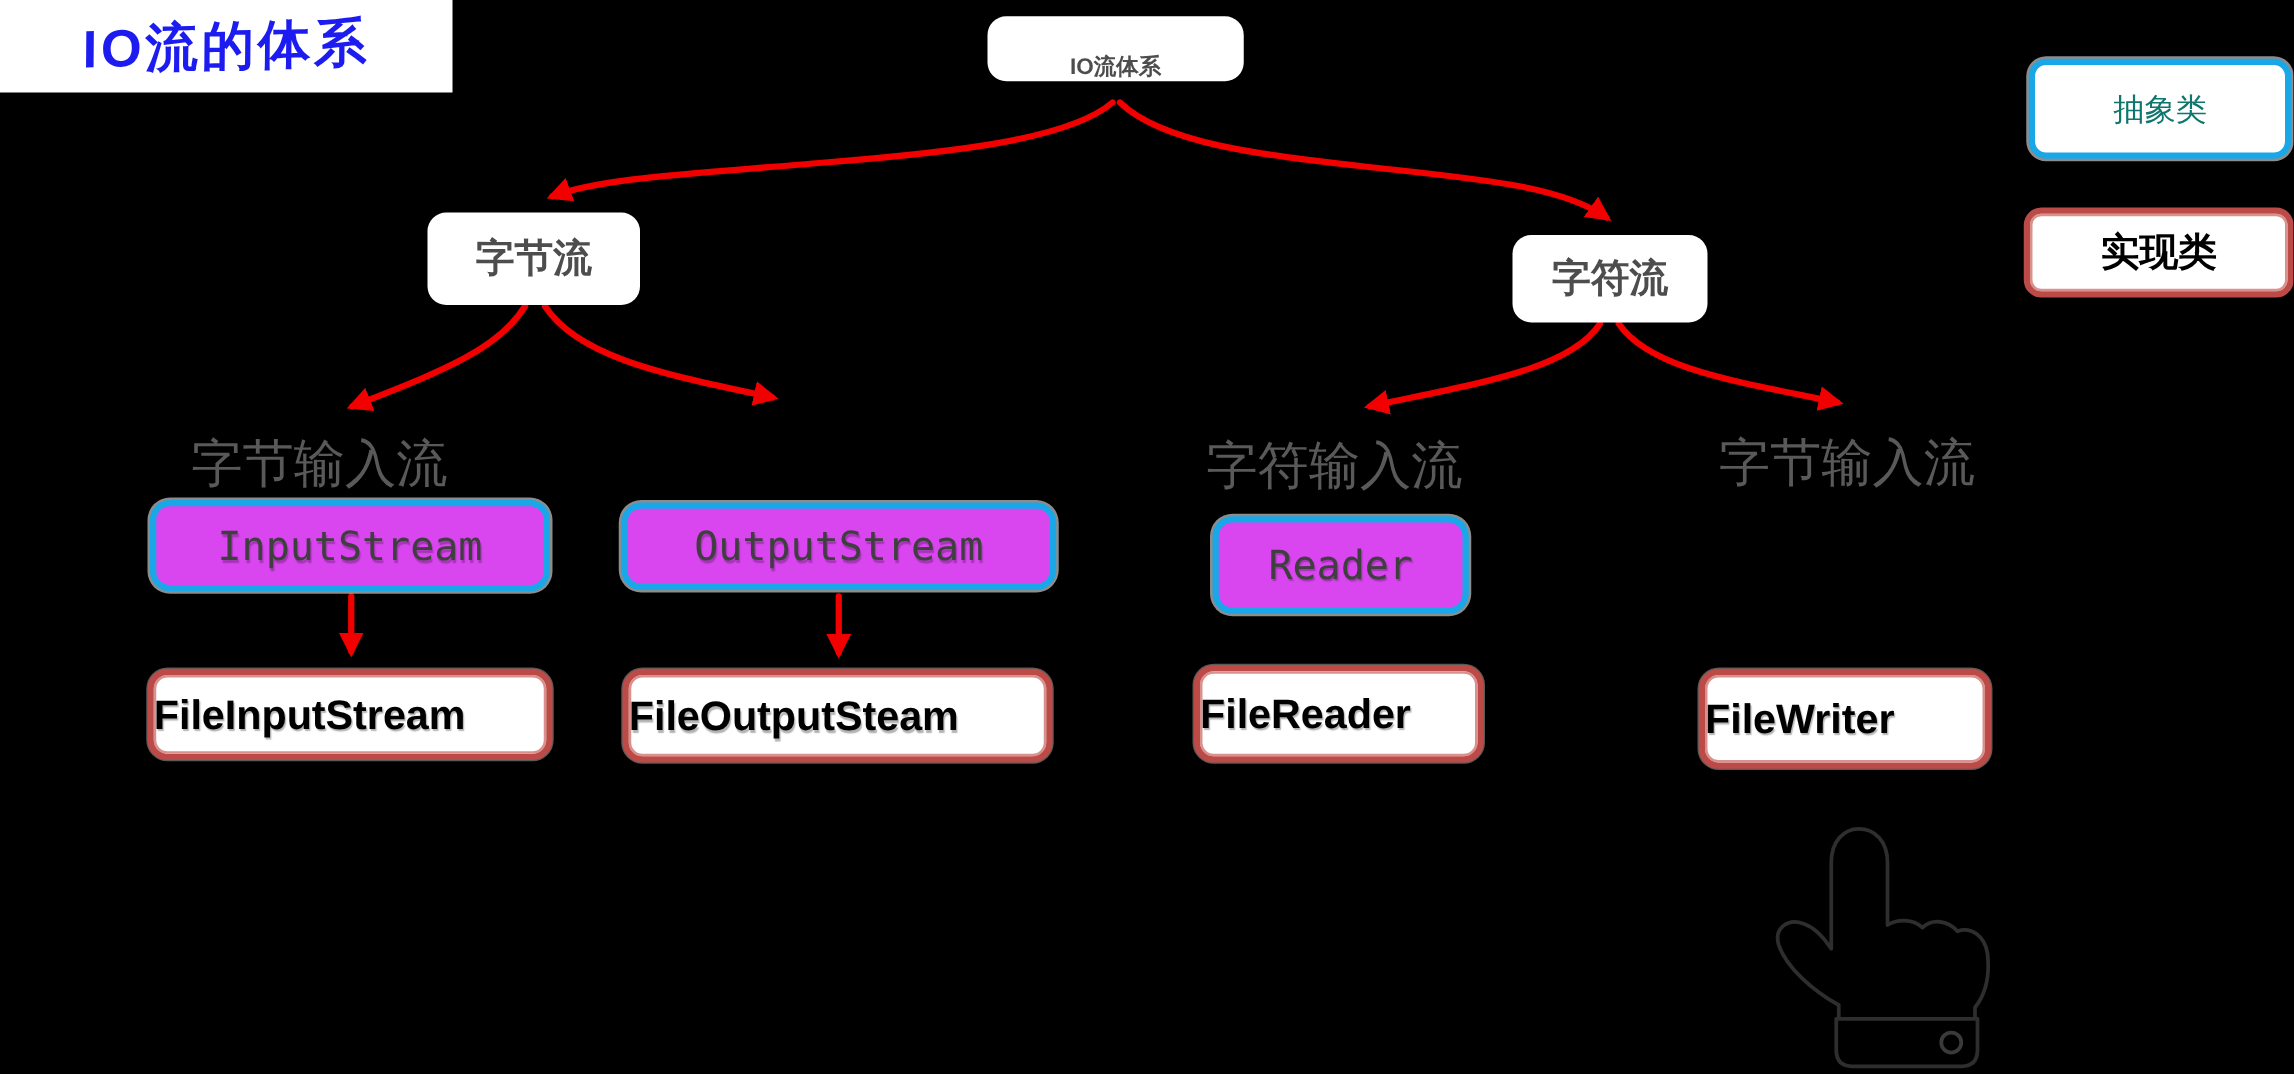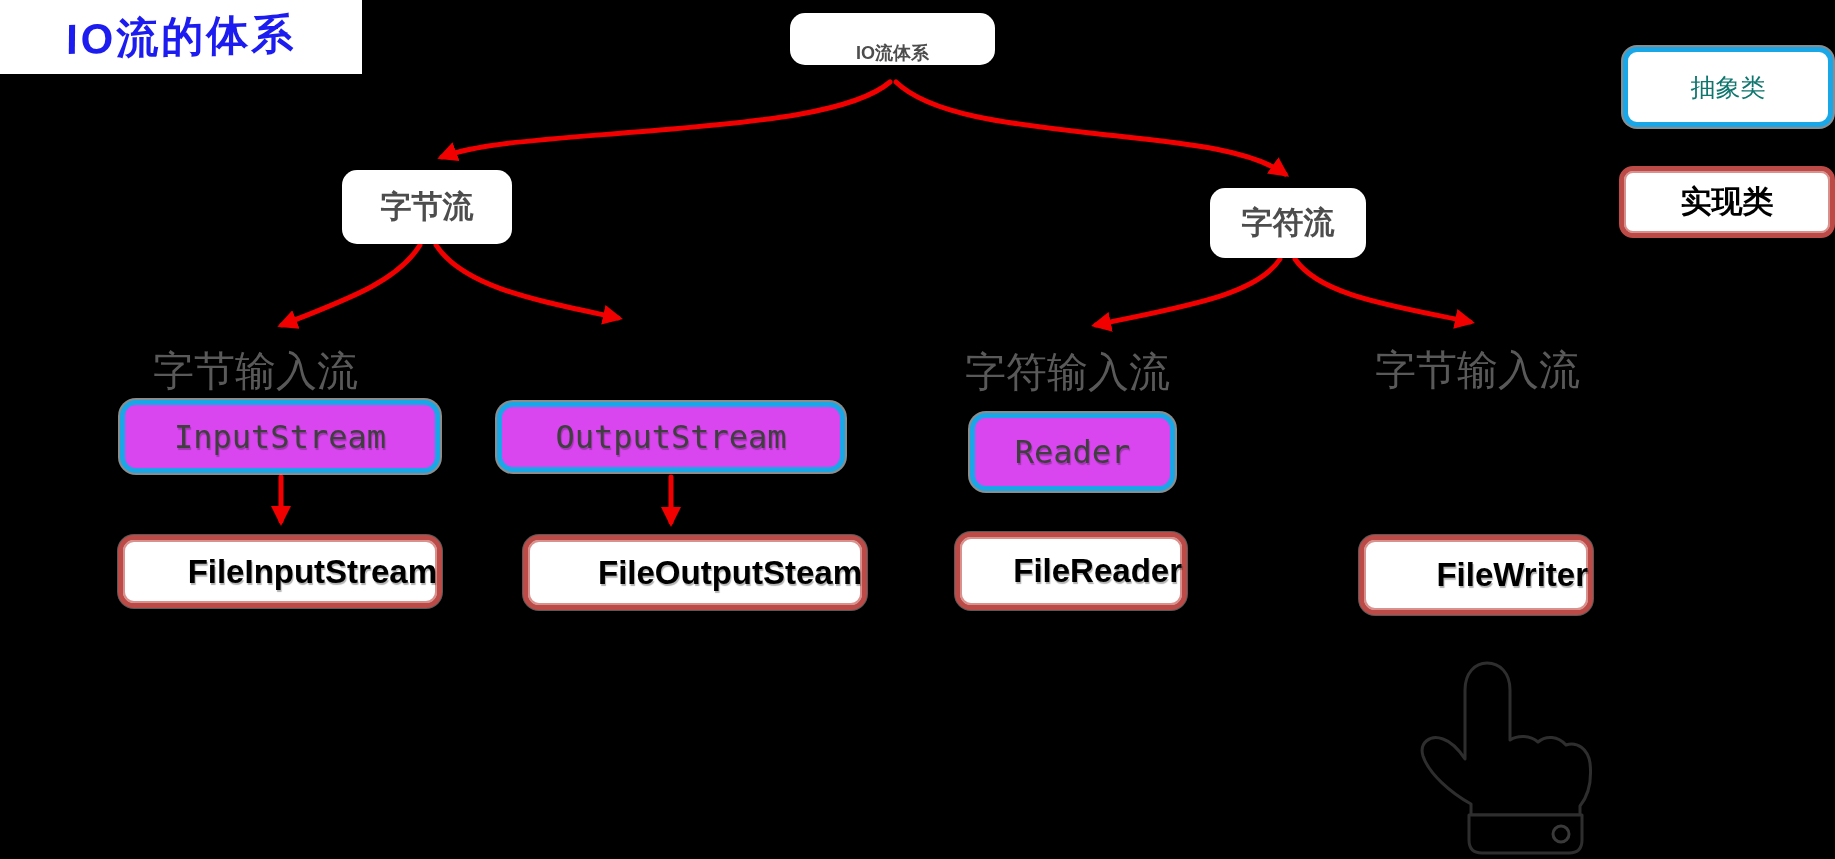--- a/index.html
+++ b/index.html
@@ -49,26 +49,26 @@
   }
   .ab-input{left:120px;top:400px;width:320px;height:73px;}
   .ab-output{left:497px;top:402px;width:348px;height:70px;}
   .ab-reader{left:970px;top:398px;width:205px;height:78px;margin-top:15px;}
   .ab-writer{left:1383px;top:397px;width:187px;height:76px;}
 
   
   .ibox{
     background:#fff;border:5px solid #bc4b47;border-radius:16px;
     box-shadow:inset 0 0 0 2px #d9918d, 0 0 0 1px rgba(255,255,255,0.35);
-    display:flex;align-items:center;justify-content:flex-end;
+    display:flex;align-items:center;justify-content:flex-start;
     font-size:33px;color:#000;font-weight:600;white-space:nowrap;
     text-shadow:1px 2px 1px rgba(0,0,0,0.3);
   }
   .ib-finput{left:118px;top:535px;width:324px;height:73px;}
-  .ib-foutput{left:498px;top:535px;width:344px;height:75px;margin-left:25px;}
+  .ib-foutput{left:498px;top:535px;width:344px;height:75px;}
   .ib-freader{left:955px;top:532px;width:232px;height:78px;}
   .ib-fwriter{left:1359px;top:535px;width:234px;height:80px;}
 
   
   .legend-abstract{
     left:1623px;top:47px;width:210px;height:80px;
     background:#fff;border:5px solid #1aa7e8;border-radius:14px;
     box-shadow:0 0 0 2px rgba(255,255,255,0.55);
     display:flex;align-items:center;justify-content:center;
     font-size:25px;color:#0f766e;font-weight:500;

